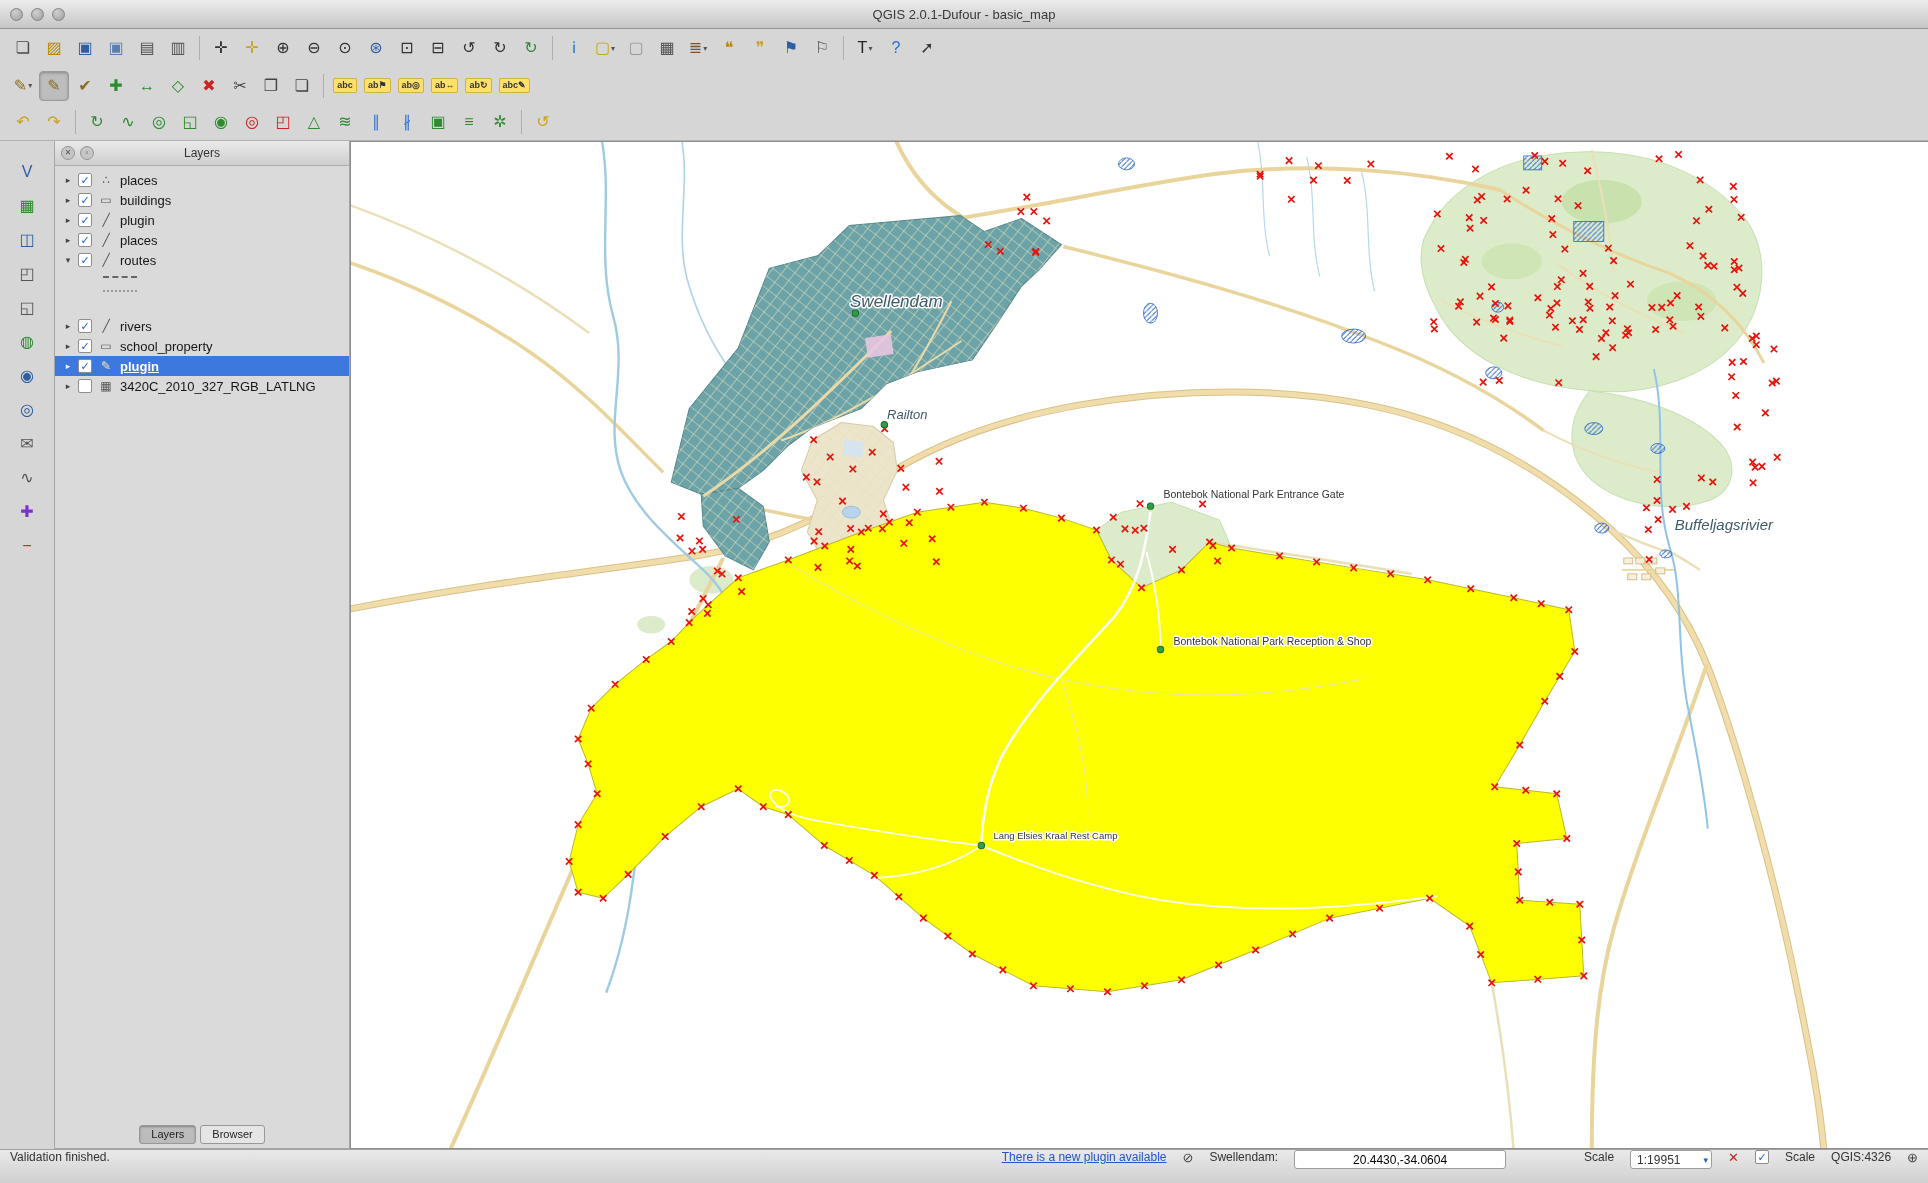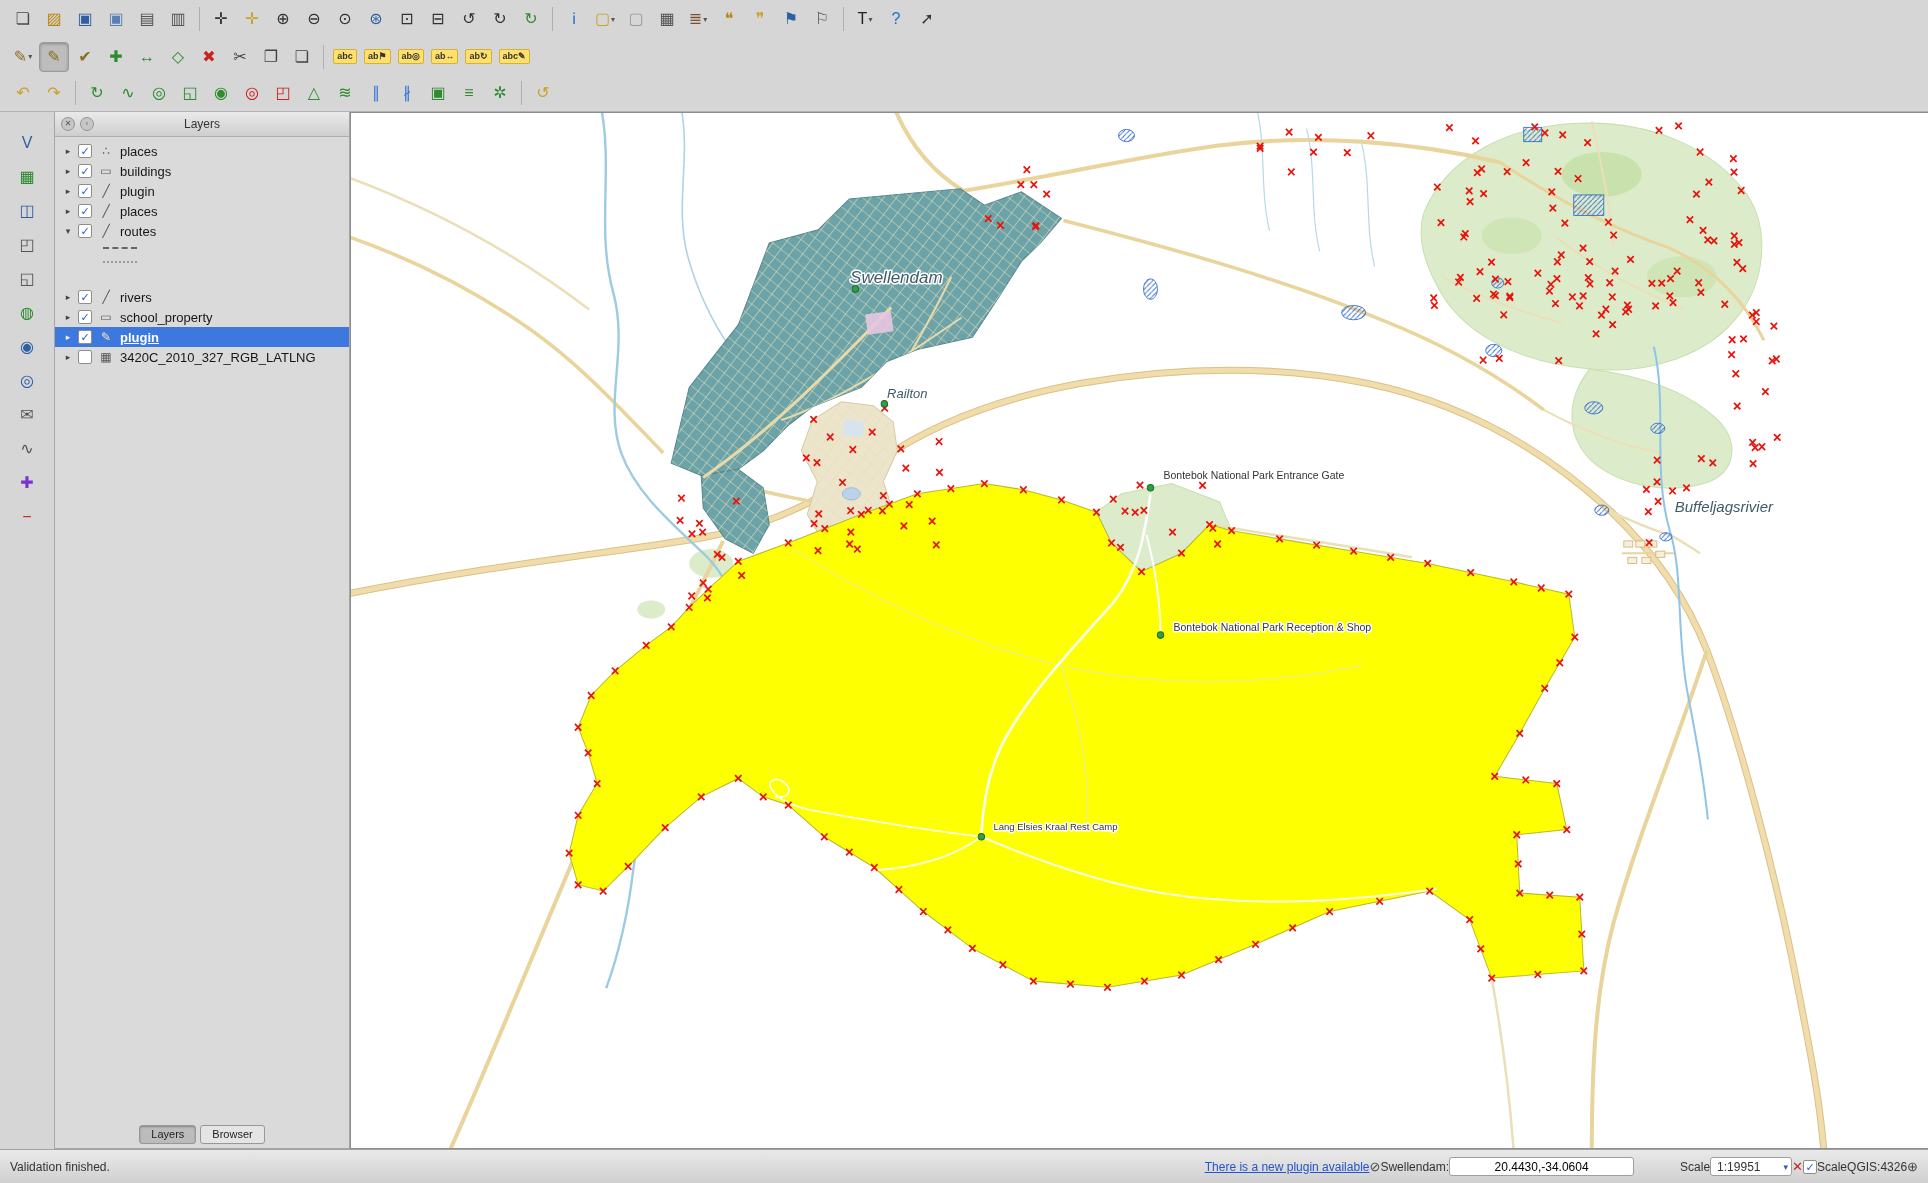--- a/index.html
+++ b/index.html
@@ -47,35 +47,43 @@
   .swatch.dotted{border-top:2px dotted #9a9a9a;}
   .lspacer{height:18px;}
   .panel-tabs{height:28px;flex:0 0 auto;display:flex;align-items:center;justify-content:center;gap:4px;}
   .ptab{height:19px;padding:0 11px;font-size:11px;border:1px solid #989898;border-radius:3px;background:#e5e5e5;color:#222;font-family:inherit;}
   .ptab.active{background:#bcbcbc;box-shadow:inset 0 1px 2px rgba(0,0,0,.3);}
   
   .map-canvas{flex:1;position:relative;background:#0f766e;border:1px solid #8d8d8d;border-right:none;box-sizing:border-box;overflow:hidden;}
   .map-canvas svg{display:block;width:100%;height:100%;}
   .maplabel{paint-order:stroke;stroke:#ffffff;stroke-width:3px;stroke-linejoin:round;font-family:"Liberation Sans",sans-serif;}
   
-  .statusbar{height:33px;flex:0 0 auto;display:flex;align-items:center;gap:0;padding:0 10px;background:linear-gradient(#e9e9e9,#d0d0d0);border-top:1px solid #a2a2a2;font-size:12px;color:#333;}
+  .statusbar{height:33px;flex:0 0 auto;display:flex;align-items:flex-start;gap:16px;padding:0 10px;background:linear-gradient(#e9e9e9,#d0d0d0);border-top:1px solid #a2a2a2;font-size:12px;color:#333;}
   .flex{flex:1;}
   .plugin-link{color:#2255cc;text-decoration:underline;cursor:pointer;}
-  .coord-input{width:185px;height:19px;border:1px solid #9e9e9e;border-radius:3px;text-align:center;font-size:12px;font-family:inherit;background:#fff;box-sizing:border-box;}
+  .coord-input{width:212px;height:19px;border:1px solid #9e9e9e;border-radius:3px;text-align:center;font-size:12px;font-family:inherit;background:#fff;box-sizing:border-box;}
   .gap{width:46px;}
   .scale-combo{display:inline-flex;align-items:center;justify-content:space-between;height:19px;min-width:82px;background:#fff;border:1px solid #9e9e9e;border-radius:3px;padding:0 3px 0 6px;box-sizing:border-box;}
   .scale-combo .dd{color:#2a5db0;font-size:9px;}
   .sb-icon{font-size:13px;color:#444;}
   .sb-icon.red{color:#c32222;}
 </style>
 </head>
 <body>
 
 <div class="window">
 
+  <div class="titlebar">
+    <div class="traffic">
+      <span class="tl"></span>
+      <span class="tl"></span>
+      <span class="tl"></span>
+    </div>
+    <div class="title">QGIS 2.0.1-Dufour - basic_map</div>
+  </div>
 
   <div class="toolbar row1">
       <button class="tbtn">
         <span class="glyph" style="color: rgb(74, 74, 74);">❏</span>
       </button>
       <button class="tbtn">
         <span class="glyph" style="color: rgb(184, 134, 11);">▨</span>
       </button>
       <button class="tbtn">
         <span class="glyph" style="color: rgb(46, 95, 163);">▣</span>

